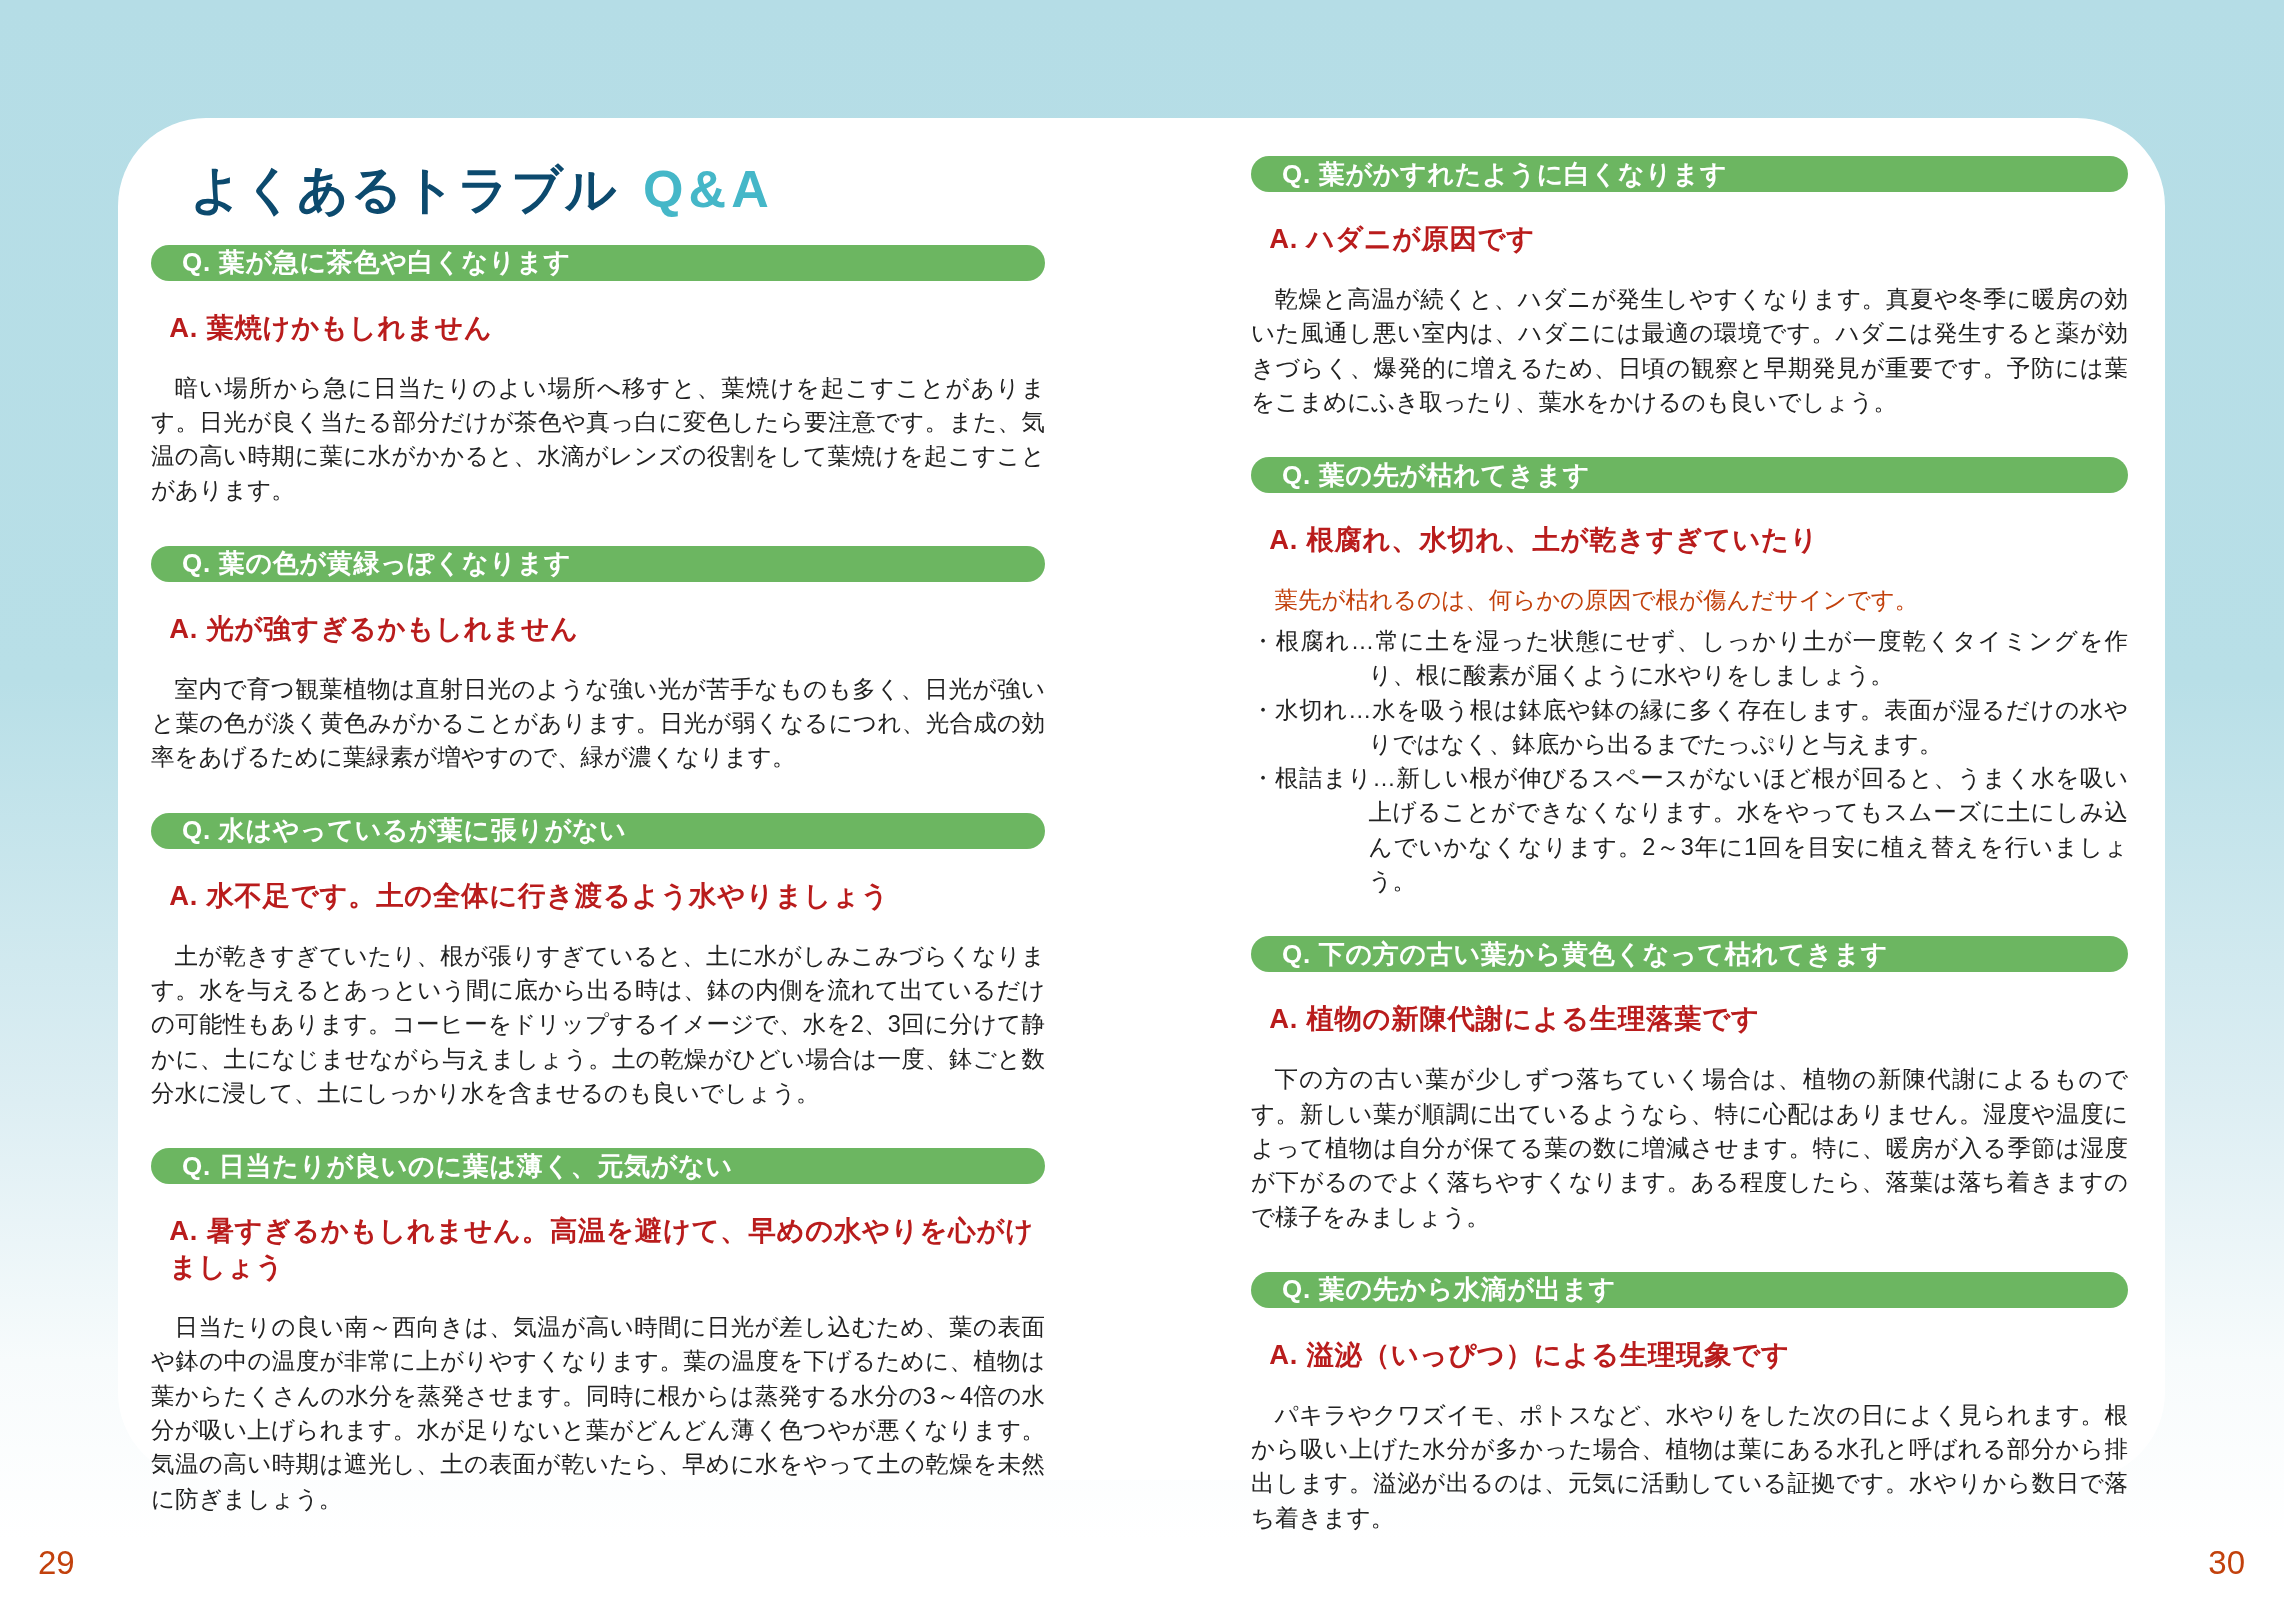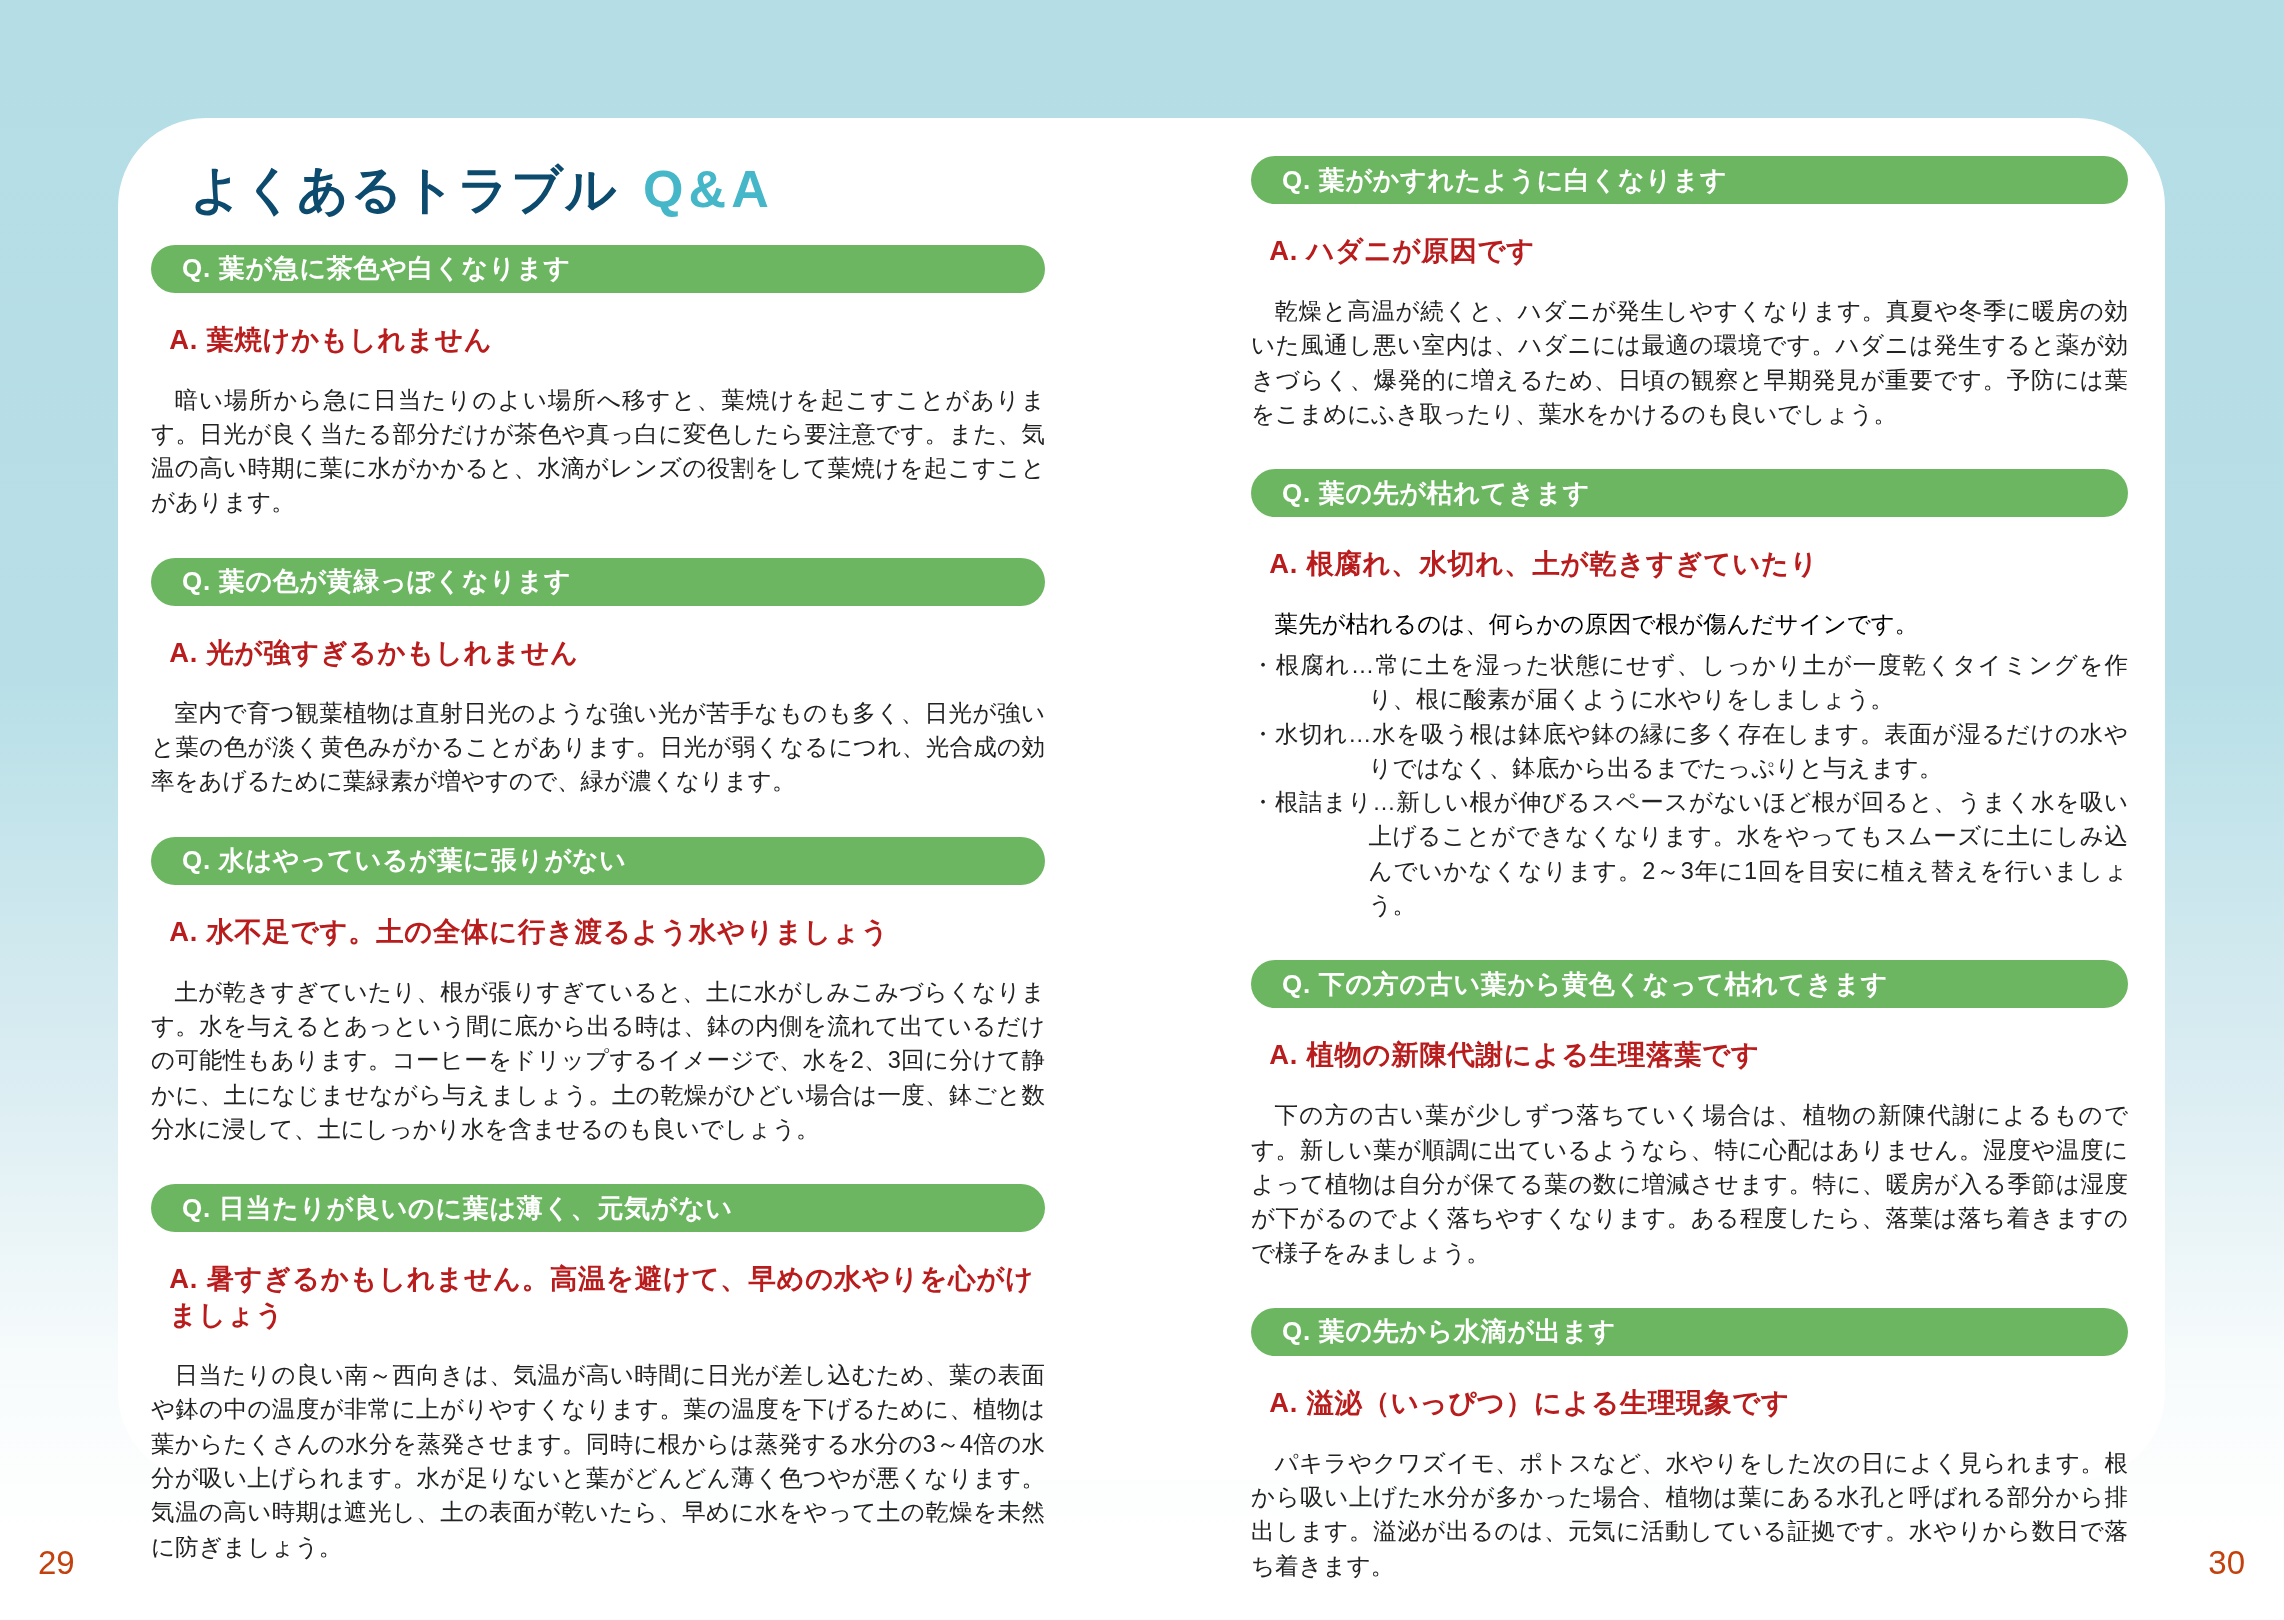--- a/index.html
+++ b/index.html
@@ -53,21 +53,21 @@
   }
 
   .section { margin-bottom: 38px; }
   .section:last-child { margin-bottom: 0; }
 
   .q-pill {
     display: flex;
     align-items: center;
     background: #6cb661;
     border-radius: 653px;
-    height: 48px;
+    height: 36px;
     padding: 0 31px;
     color: #ffffff;
     font-size: 26px;
     font-weight: bold;
     margin-bottom: 29px;
     letter-spacing: 0.7px;
     box-sizing: border-box;
   }
   .a-heading {
     color: #b91c1c;
@@ -80,21 +80,21 @@
     font-size: 23.5px;
     line-height: 1.46;
     color: #222222;
     text-align: justify;
     text-indent: 1em;
     margin: 0;
   }
   .intro-line {
     font-size: 23.5px;
     line-height: 1.46;
-    color: #000000;
+    color: #c2410c;
     text-indent: 1em;
     margin: 0 0 6.5px 0;
   }
   .bullet {
     font-size: 23.5px;
     line-height: 1.46;
     color: #222222;
     text-align: justify;
     padding-left: 5em;
     text-indent: -5em;

